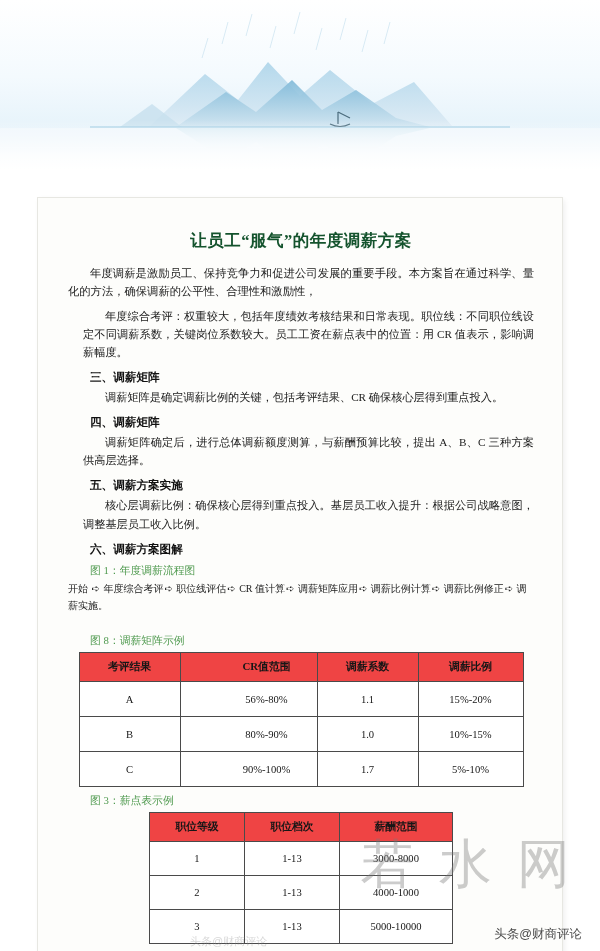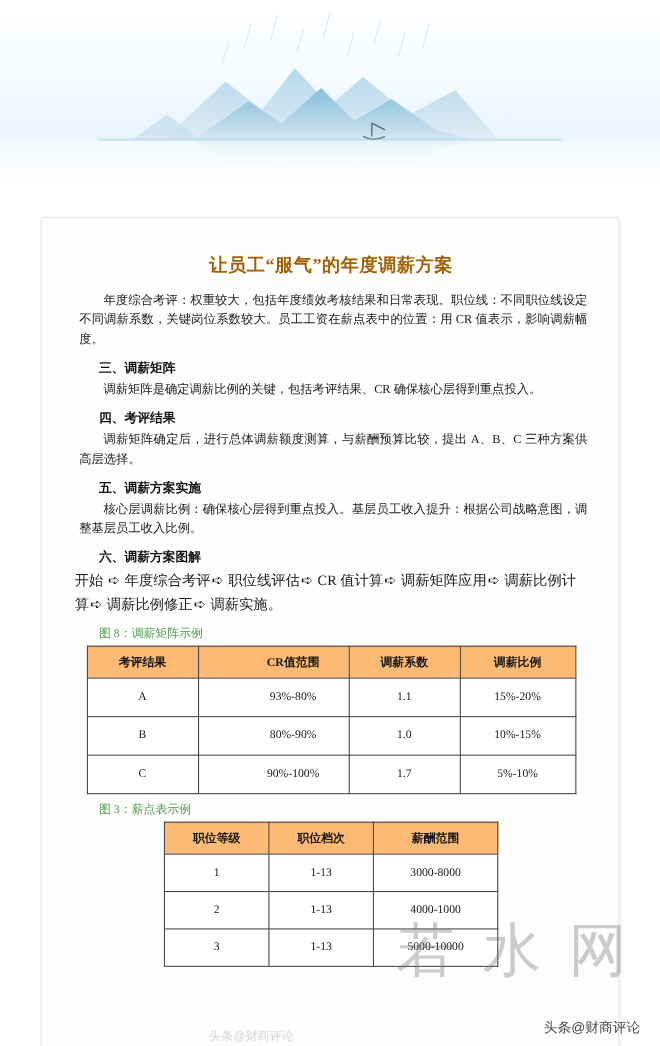--- a/index.html
+++ b/index.html
@@ -45,21 +45,21 @@
     box-shadow: 0 0 0 1px #e7e7e2, 2px 2px 6px rgba(0,0,0,0.08);
     padding: 18px 28px 10px 30px;
     box-sizing: border-box;
   }
 
   .doc-title {
     text-align: center;
     font-size: 16.5px;
     font-weight: bold;
     letter-spacing: 0.5px;
-    color: #a16207;
+    color: #14532d;
     margin: 14px 0 12px 0;
   }
 
   p.para {
     font-size: 11.3px;
     line-height: 1.62;
     color: #1a1a1a;
     margin: 0 0 6px 0;
     text-align: justify;
     text-indent: 22px;
@@ -70,57 +70,57 @@
     font-weight: bold;
     color: #111;
     margin: 9px 0 3px 0;
     text-indent: 22px;
   }
 
   p.body {
     font-size: 11.2px;
     line-height: 1.62;
     color: #1a1a1a;
-    margin: 0 0 4px 4px;
+    margin: 0 0 4px 15px;
     text-align: justify;
     text-indent: 22px;
   }
 
   .figcap {
     font-size: 10.8px;
     color: #4f9a4f;
     margin: 7px 0 3px 0;
     text-indent: 22px;
   }
   .figcap .num { color: #4f9a4f; }
 
   .flow {
-    font-size: 13px;
+    font-size: 10px;
     line-height: 1.68;
     color: #1a1a1a;
-    margin: 0 0 8px 0;
+    margin: 0 0 20px 0;
   }
   .flow .arw { color: #1a1a1a; padding: 0 1px; }
 
   
   .tbl-wrap { display: flex; justify-content: center; margin: 4px 0 2px 0; }
   table.grid {
     border-collapse: collapse;
     background: #ffffff;
   }
   table.grid th, table.grid td {
     border: 1px solid #4a4a4a;
     text-align: center;
     font-size: 10.6px;
     color: #161616;
     padding: 6px 4px;
     font-family: "Liberation Serif", serif;
   }
   table.grid th {
-    background: #fdba74;
+    background: #ef4444;
     font-weight: bold;
     font-size: 10.8px;
     padding: 7px 4px;
   }
   table.t1 th:nth-child(1), table.t1 td:nth-child(1) { width: 92px; }
   table.t1 th:nth-child(2), table.t1 td:nth-child(2) { width: 92px; padding-left: 40px; }
   table.t1 th:nth-child(3), table.t1 td:nth-child(3) { width: 92px; }
   table.t1 th:nth-child(4), table.t1 td:nth-child(4) { width: 96px; }
   table.t1 td { height: 22px; }
 
@@ -209,34 +209,38 @@
 
     <rect x="0" y="128" width="600" height="42" fill="#ffffff" opacity="0.35"></rect>
   </svg>
   <div class="mist"></div>
 </div>
 
 <div class="sheet">
 
   <div class="doc-title">让员工“服气”的年度调薪方案</div>
 
+  <p class="para">年度调薪是激励员工、保持竞争力和促进公司发展的重要手段。本方案旨在通过科学、量化的方法，确保调薪的公平性、合理性和激励性，</p>
 
   <p class="body">年度综合考评：权重较大，包括年度绩效考核结果和日常表现。职位线：不同职位线设定不同调薪系数，关键岗位系数较大。员工工资在薪点表中的位置：用 CR 值表示，影响调薪幅度。</p>
 
   <h3 class="sec">三、调薪矩阵</h3>
   <p class="body">调薪矩阵是确定调薪比例的关键，包括考评结果、CR 确保核心层得到重点投入。</p>
 
-  <h3 class="sec">四、考评结果</h3>
+  <h3 class="sec">四、调薪矩阵</h3>
   <p class="body">调薪矩阵确定后，进行总体调薪额度测算，与薪酬预算比较，提出 A、B、C 三种方案供高层选择。</p>
 
   <h3 class="sec">五、调薪方案实施</h3>
   <p class="body">核心层调薪比例：确保核心层得到重点投入。基层员工收入提升：根据公司战略意图，调整基层员工收入比例。</p>
 
   <h3 class="sec">六、调薪方案图解</h3>
 
+  <div class="figcap">
+    <span class="num">图 1：</span><span>年度调薪流程图</span>
+  </div>
 
   <div class="flow">
     <span>开始 </span><span class="arw">➪</span>
     <span>年度综合考评</span><span class="arw">➪</span>
     <span>职位线评估</span><span class="arw">➪</span>
     <span>CR 值计算</span><span class="arw">➪</span>
     <span>调薪矩阵应用</span><span class="arw">➪</span>
     <span>调薪比例计算</span><span class="arw">➪</span>
     <span>调薪比例修正</span><span class="arw">➪</span>
     <span>调薪实施。</span>
@@ -252,21 +256,21 @@
         <tr>
           <th>考评结果</th>
           <th>CR值范围</th>
           <th>调薪系数</th>
           <th>调薪比例</th>
         </tr>
       </thead>
       <tbody>
         <tr>
           <td>A</td>
-          <td>93%-80%</td>
+          <td>56%-80%</td>
           <td>1.1</td>
           <td>15%-20%</td>
         </tr>
         <tr>
           <td>B</td>
           <td>80%-90%</td>
           <td>1.0</td>
           <td>10%-15%</td>
         </tr>
         <tr>

